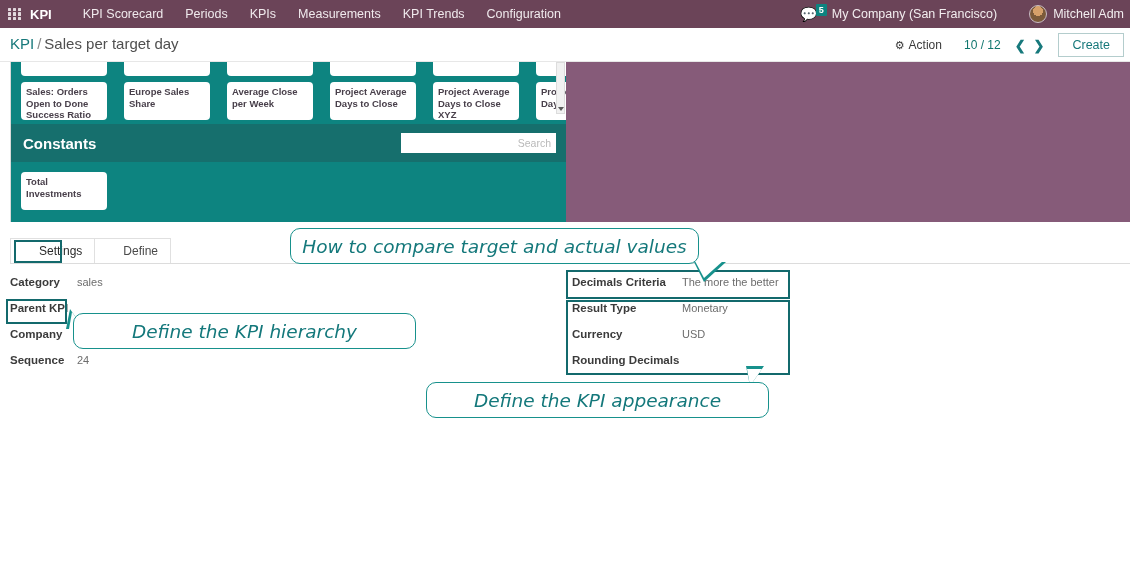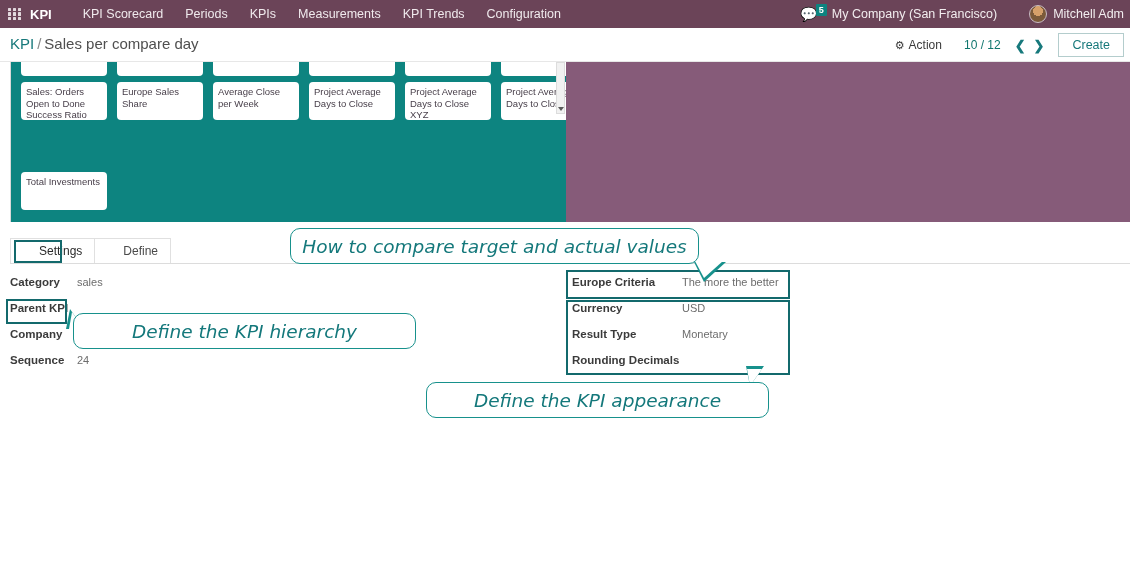--- a/index.html
+++ b/index.html
@@ -94,21 +94,21 @@
     width: 556px; height: 160px;
     background: #0d8480;
     border-left: 1px solid #d9d9d9;
     overflow: hidden;
   }
   
   .tilerow-clip {
     position: absolute; left: 0; top: 0; width: 556px; height: 14px;
     overflow: hidden;
   }
-  .tilerow { position: absolute; left: 10px; display: flex; gap: 10px; }
+  .tilerow { position: absolute; left: 10px; display: flex; gap: 17px; font-weight: bold; }
   .tile {
     width: 86px; height: 38px;
     background: #ffffff; border-radius: 4px;
     padding: 4px 5px;
     font-size: 9.5px; line-height: 11.5px; color: #49404b;
     overflow: hidden;
     cursor: pointer;
   }
   .tilerow-clip .tilerow { top: -24px; }
   .tilerow-main { top: 20px; }
@@ -286,21 +286,21 @@
       <span class="chat-badge">5</span>
     </div>
     <div class="company-name">My Company (San Francisco)</div>
     <div class="avatar"></div>
     <div class="user-name">Mitchell Adm</div>
   </div>
 </div>
 
 <div class="cp">
   <div class="breadcrumb">
-    <span class="bc-link">KPI</span><span class="bc-sep">/</span><span>Sales per compare day</span>
+    <span class="bc-link">KPI</span><span class="bc-sep">/</span><span>Sales per target day</span>
   </div>
   <div class="cp-right">
     <div class="action-btn">
       <span class="gear">⚙</span>
       <span>Action</span>
     </div>
     <div class="pager">10 / 12</div>
     <div class="pg-arrow">❮</div>
     <div class="pg-arrow">❯</div>
     <button class="create-btn">Create</button>
@@ -322,20 +322,24 @@
 
   <div class="tilerow tilerow-main">
     <div class="tile">Sales: Orders Open to Done Success Ratio</div>
     <div class="tile">Europe Sales Share</div>
     <div class="tile">Average Close per Week</div>
     <div class="tile">Project Average Days to Close</div>
     <div class="tile">Project Average Days to Close XYZ</div>
     <div class="tile">Project Average Days to Close</div>
   </div>
 
+  <div class="sheet-band">
+    <div class="band-title">Constants</div>
+    <input class="band-search" placeholder="Search" style="">
+  </div>
 
   <div class="tilerow tilerow-bottom">
     <div class="tile">Total Investments</div>
   </div>
 </div>
 
 <div class="vscroll">
   <div class="down-caret"></div>
 </div>
 
@@ -360,30 +364,30 @@
     <div class="f-value"></div>
   </div>
   <div class="field">
     <div class="f-label">Sequence</div>
     <div class="f-value">24</div>
   </div>
 </div>
 
 <div class="form-right">
   <div class="field">
-    <div class="f-label wide">Europe Criteria</div>
+    <div class="f-label wide">Decimals Criteria</div>
     <div class="f-value">The more the better</div>
+  </div>
+  <div class="field">
+    <div class="f-label wide">Result Type</div>
+    <div class="f-value">Monetary</div>
   </div>
   <div class="field">
     <div class="f-label wide">Currency</div>
     <div class="f-value">USD</div>
-  </div>
-  <div class="field">
-    <div class="f-label wide">Result Type</div>
-    <div class="f-value">Monetary</div>
   </div>
   <div class="field">
     <div class="f-label wide">Rounding Decimals</div>
     <div class="f-value"></div>
   </div>
 </div>
 
 <div class="hl" id="hl-settings-tab"></div>
 <div class="hl" id="hl-parent-kpi"></div>
 <div class="hl" id="hl-success"></div>

